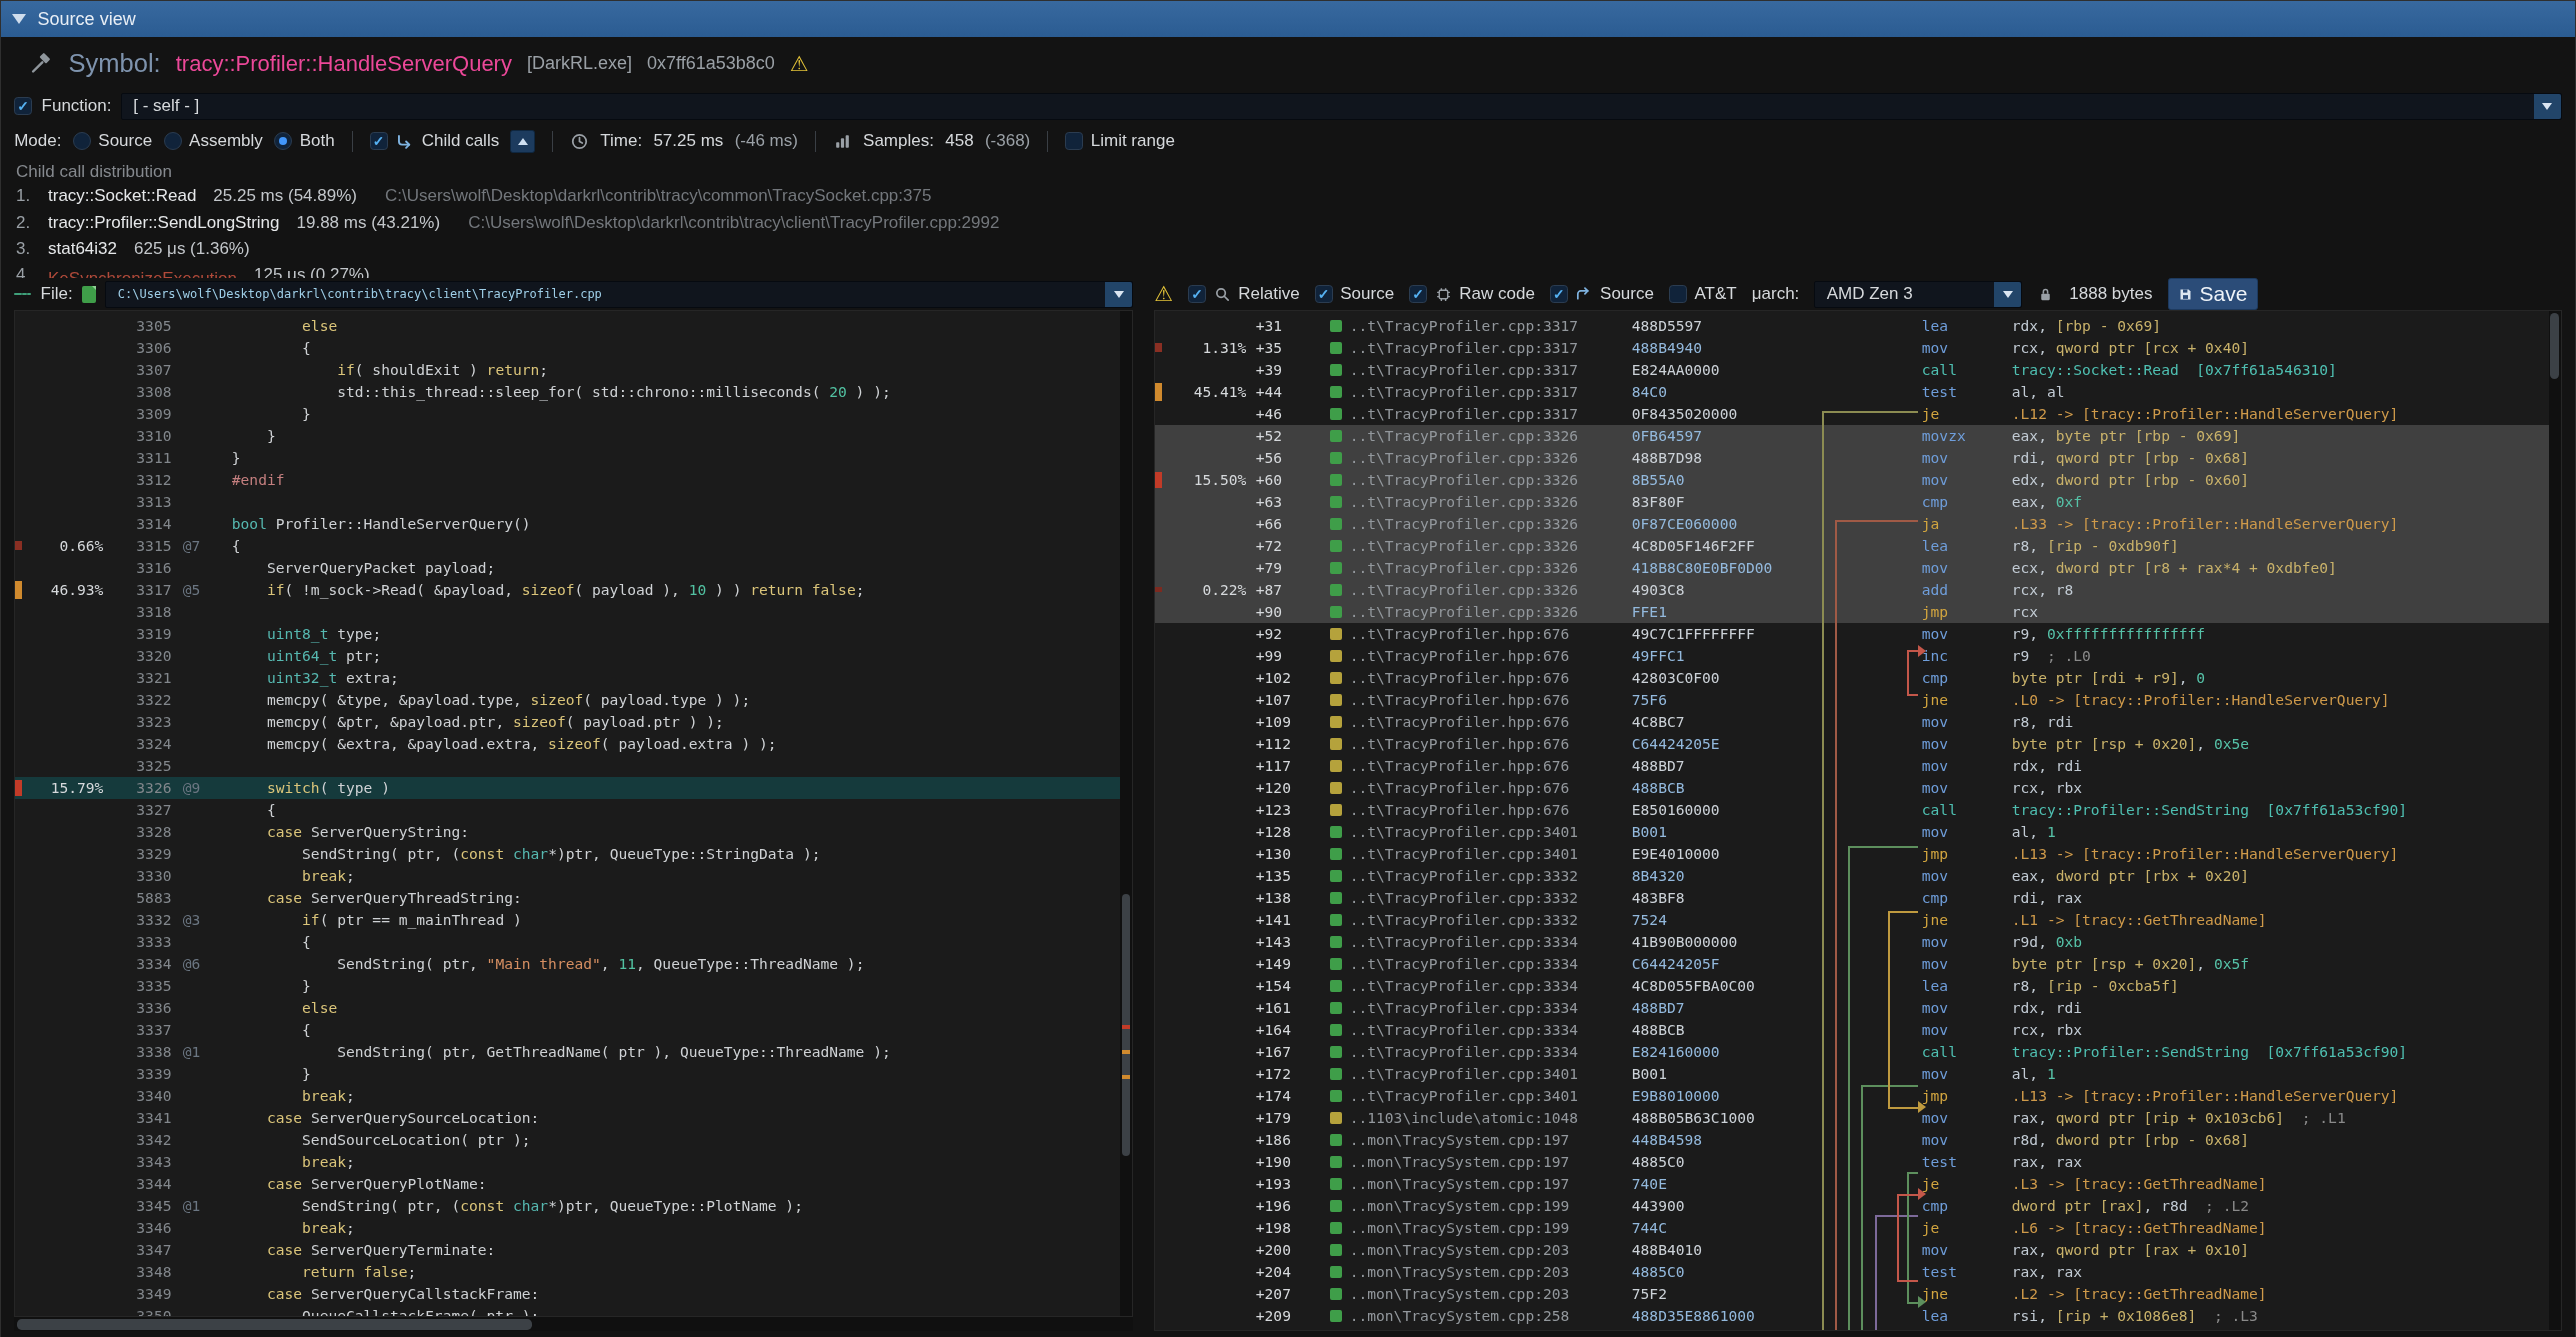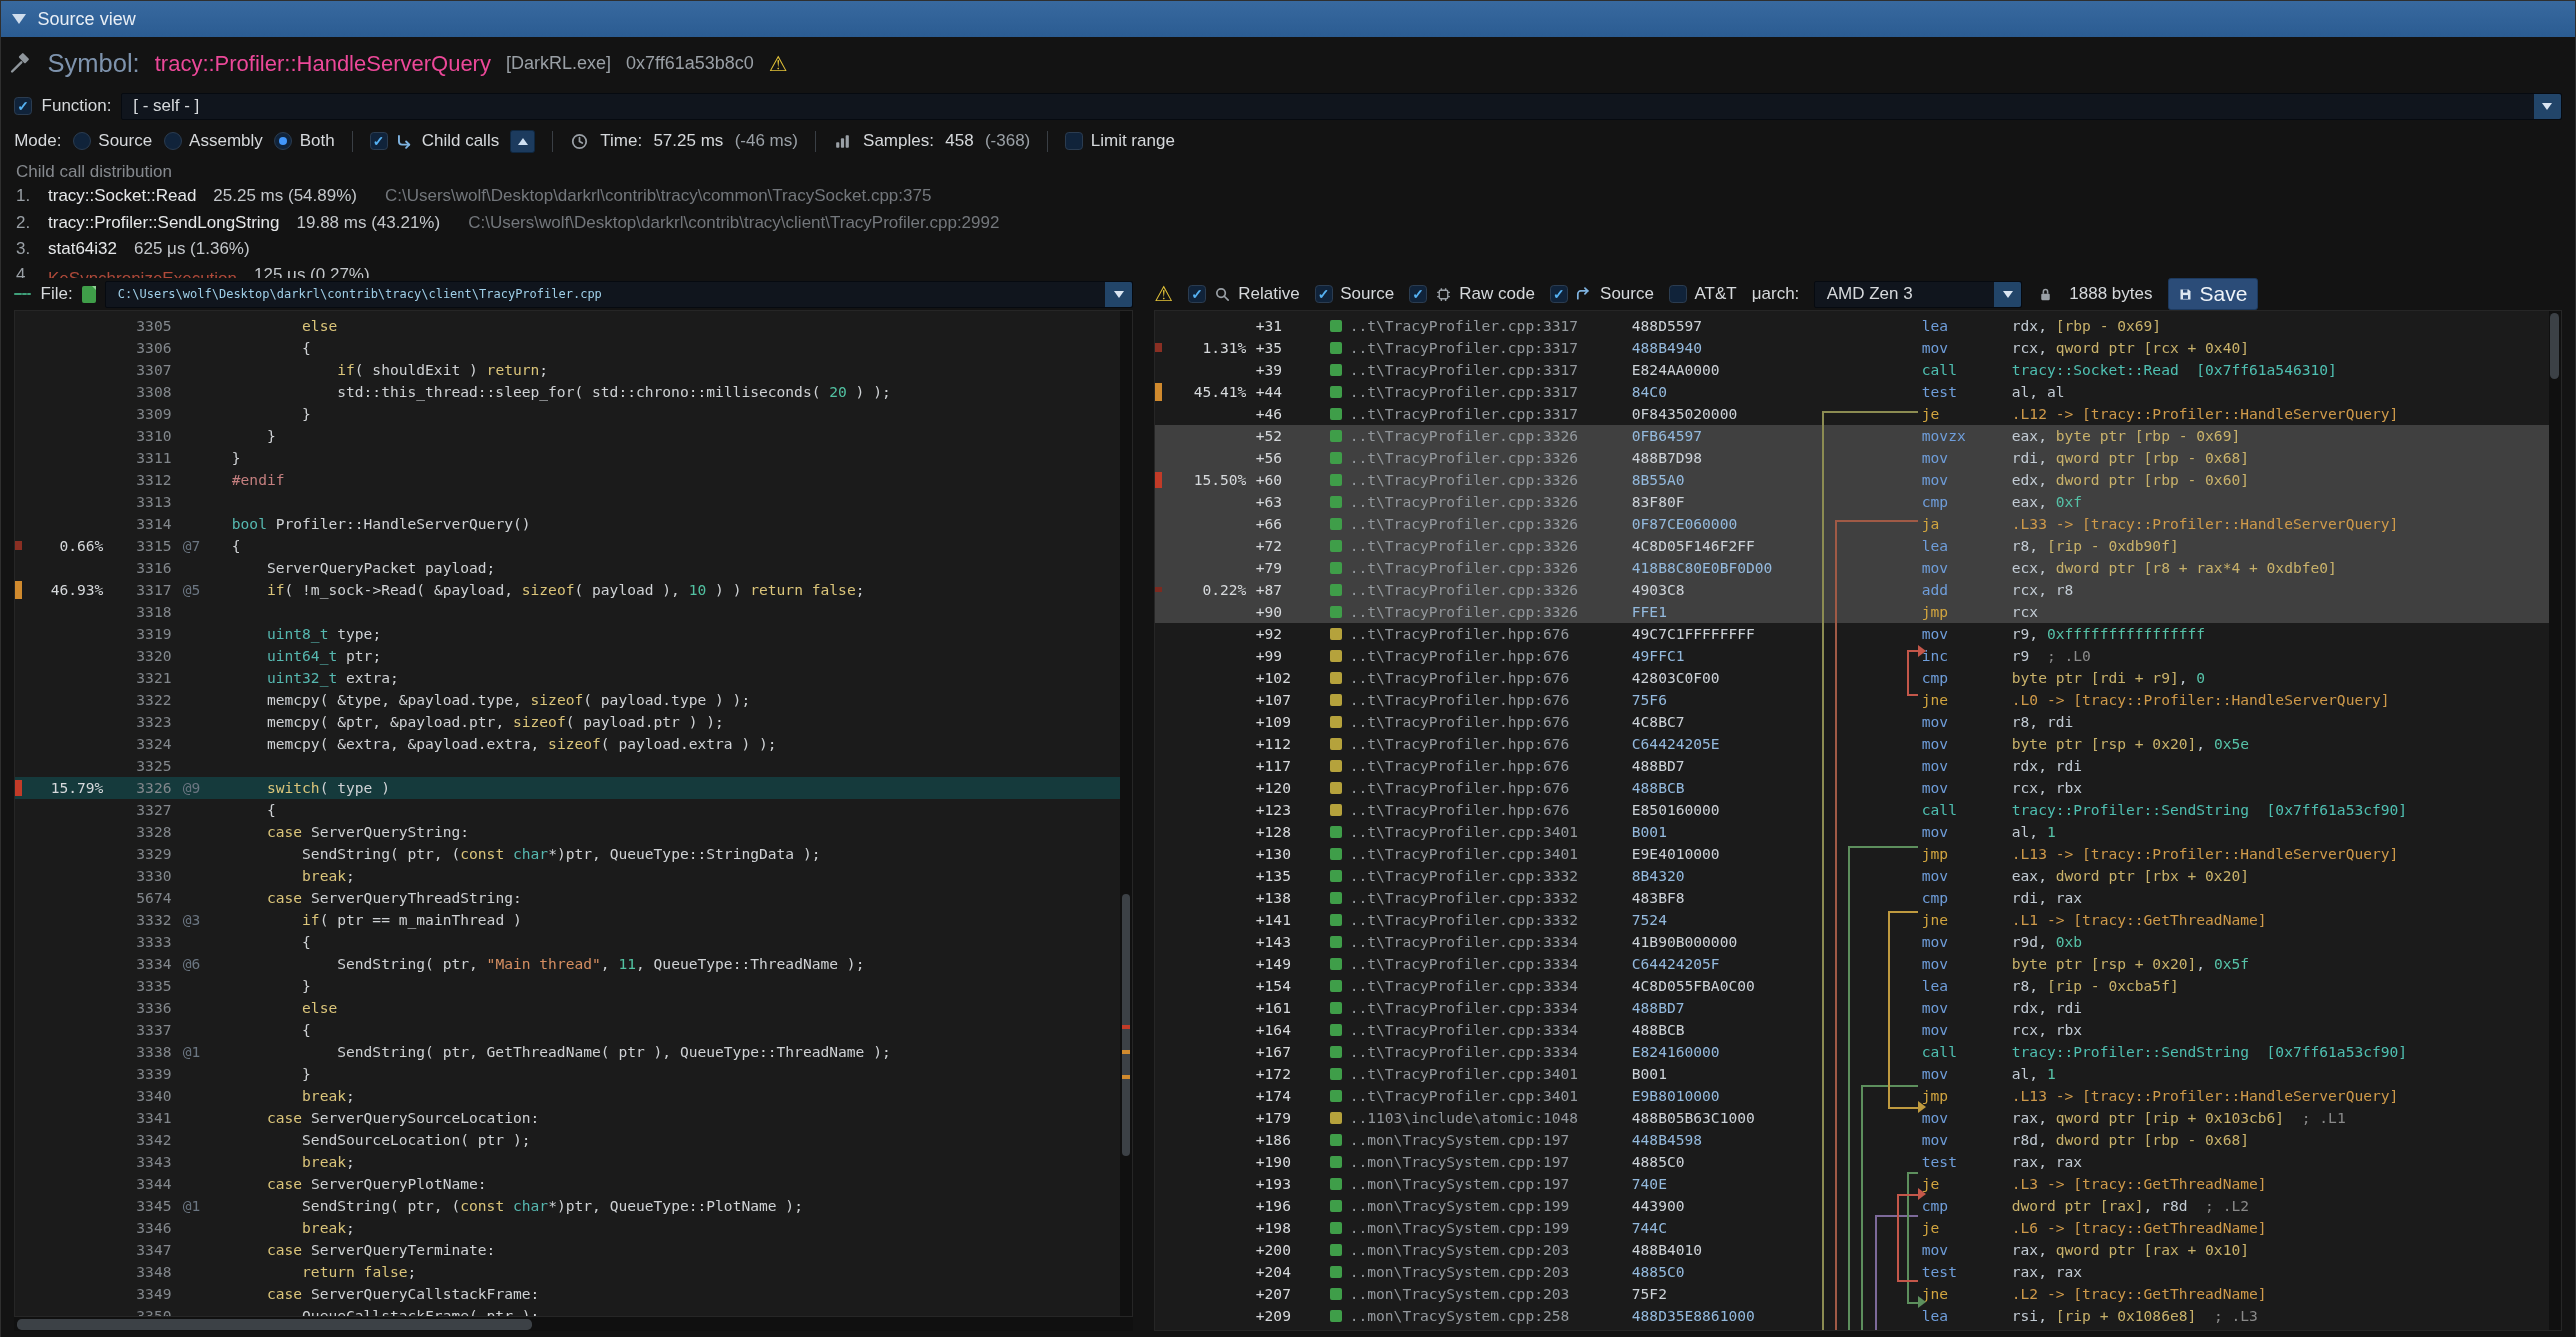--- a/index.html
+++ b/index.html
@@ -1,20 +1,20 @@
 <!DOCTYPE html>
 <html style="font-size:15px"><head>
 <meta charset="utf-8">
 <style>
   *{margin:0;padding:0;box-sizing:border-box;}
   html,body{background:#070707;}
   .window{position:relative;width:2576px;height:1338px;background:#131313;font-family:"Liberation Sans",sans-serif;color:#d6d9dc;overflow:hidden;border:0.9px solid #2f2f2f;}
   .titlebar{height:36px;background:linear-gradient(#38699f,#2b5c92);display:flex;align-items:center;gap:11.3px;padding:0 11.3px;font-size:18px;color:#e8eef5;}
   .tri-down{width:0;height:0;border-left:7.6px solid transparent;border-right:7.6px solid transparent;border-top:10.4px solid #cfdded;}
-  .symbol-row{height:53px;display:flex;align-items:center;gap:15px;padding:0 7px;}
+  .symbol-row{height:53px;display:flex;align-items:center;gap:15px;padding:0 28px;}
   .sym-label{font-size:25.5px;color:#7e93ad;}
   .sym-name{font-size:22px;color:#ec4899;text-align:center;}
   .sym-mod,.sym-addr{font-size:18px;color:#9aa0a6;}
   .warn{color:#e2c238;font-size:21px;}
   .function-row{height:32px;display:flex;align-items:center;gap:9.4px;padding:0 13.2px;font-size:17px;}
   .mode-row{height:38px;display:flex;align-items:center;gap:11.3px;padding:0 13.2px;font-size:17px;}
   .combo{background:#10151d;border:0.9px solid #060a10;border-radius:1.9px;height:27px;display:flex;align-items:center;position:relative;}
   .combo .val{padding:0 11.3px;flex:1;white-space:nowrap;overflow:hidden;}
   .combo .arrowbox{width:27px;align-self:stretch;background:#224569;display:flex;align-items:center;justify-content:center;border-radius:0 1.9px 1.9px 0;}
   .arrow-tri{width:0;height:0;border-left:5.7px solid transparent;border-right:5.7px solid transparent;border-top:7.6px solid #dbe6f2;}
@@ -239,21 +239,21 @@
             <div class="src-row mono"><span class="sbar"></span><span class="spct"></span><span class="snum">3321</span><span class="ssym"></span><span class="scode">    <span class="tk-t">uint32_t</span><span class="tk-d"> extra;</span></span></div>
             <div class="src-row mono"><span class="sbar"></span><span class="spct"></span><span class="snum">3322</span><span class="ssym"></span><span class="scode">    <span class="tk-d">memcpy( &amp;type, &amp;payload.type, </span><span class="tk-k">sizeof</span><span class="tk-d">( payload.type ) );</span></span></div>
             <div class="src-row mono"><span class="sbar"></span><span class="spct"></span><span class="snum">3323</span><span class="ssym"></span><span class="scode">    <span class="tk-d">memcpy( &amp;ptr, &amp;payload.ptr, </span><span class="tk-k">sizeof</span><span class="tk-d">( payload.ptr ) );</span></span></div>
             <div class="src-row mono"><span class="sbar"></span><span class="spct"></span><span class="snum">3324</span><span class="ssym"></span><span class="scode">    <span class="tk-d">memcpy( &amp;extra, &amp;payload.extra, </span><span class="tk-k">sizeof</span><span class="tk-d">( payload.extra ) );</span></span></div>
             <div class="src-row mono"><span class="sbar"></span><span class="spct"></span><span class="snum">3325</span><span class="ssym"></span><span class="scode"></span></div>
             <div class="src-row mono hl"><span class="sbar bar-red"></span><span class="spct">15.79%</span><span class="snum">3326</span><span class="ssym">@9</span><span class="scode">    <span class="tk-k">switch</span><span class="tk-d">( type )</span></span></div>
             <div class="src-row mono"><span class="sbar"></span><span class="spct"></span><span class="snum">3327</span><span class="ssym"></span><span class="scode">    <span class="tk-d">{</span></span></div>
             <div class="src-row mono"><span class="sbar"></span><span class="spct"></span><span class="snum">3328</span><span class="ssym"></span><span class="scode">    <span class="tk-k">case</span><span class="tk-d"> ServerQueryString:</span></span></div>
             <div class="src-row mono"><span class="sbar"></span><span class="spct"></span><span class="snum">3329</span><span class="ssym"></span><span class="scode">        <span class="tk-d">SendString( ptr, (</span><span class="tk-k">const</span><span class="tk-d"> </span><span class="tk-t">char</span><span class="tk-d">*)ptr, QueueType::StringData );</span></span></div>
             <div class="src-row mono"><span class="sbar"></span><span class="spct"></span><span class="snum">3330</span><span class="ssym"></span><span class="scode">        <span class="tk-k">break</span><span class="tk-d">;</span></span></div>
-            <div class="src-row mono"><span class="sbar"></span><span class="spct"></span><span class="snum">5674</span><span class="ssym"></span><span class="scode">    <span class="tk-k">case</span><span class="tk-d"> ServerQueryThreadString:</span></span></div>
+            <div class="src-row mono"><span class="sbar"></span><span class="spct"></span><span class="snum">5883</span><span class="ssym"></span><span class="scode">    <span class="tk-k">case</span><span class="tk-d"> ServerQueryThreadString:</span></span></div>
             <div class="src-row mono"><span class="sbar"></span><span class="spct"></span><span class="snum">3332</span><span class="ssym">@3</span><span class="scode">        <span class="tk-k">if</span><span class="tk-d">( ptr == m_mainThread )</span></span></div>
             <div class="src-row mono"><span class="sbar"></span><span class="spct"></span><span class="snum">3333</span><span class="ssym"></span><span class="scode">        <span class="tk-d">{</span></span></div>
             <div class="src-row mono"><span class="sbar"></span><span class="spct"></span><span class="snum">3334</span><span class="ssym">@6</span><span class="scode">            <span class="tk-d">SendString( ptr, </span><span class="tk-s">"Main thread"</span><span class="tk-d">, </span><span class="tk-n">11</span><span class="tk-d">, QueueType::ThreadName );</span></span></div>
             <div class="src-row mono"><span class="sbar"></span><span class="spct"></span><span class="snum">3335</span><span class="ssym"></span><span class="scode">        <span class="tk-d">}</span></span></div>
             <div class="src-row mono"><span class="sbar"></span><span class="spct"></span><span class="snum">3336</span><span class="ssym"></span><span class="scode">        <span class="tk-k">else</span></span></div>
             <div class="src-row mono"><span class="sbar"></span><span class="spct"></span><span class="snum">3337</span><span class="ssym"></span><span class="scode">        <span class="tk-d">{</span></span></div>
             <div class="src-row mono"><span class="sbar"></span><span class="spct"></span><span class="snum">3338</span><span class="ssym">@1</span><span class="scode">            <span class="tk-d">SendString( ptr, GetThreadName( ptr ), QueueType::ThreadName );</span></span></div>
             <div class="src-row mono"><span class="sbar"></span><span class="spct"></span><span class="snum">3339</span><span class="ssym"></span><span class="scode">        <span class="tk-d">}</span></span></div>
             <div class="src-row mono"><span class="sbar"></span><span class="spct"></span><span class="snum">3340</span><span class="ssym"></span><span class="scode">        <span class="tk-k">break</span><span class="tk-d">;</span></span></div>
             <div class="src-row mono"><span class="sbar"></span><span class="spct"></span><span class="snum">3341</span><span class="ssym"></span><span class="scode">    <span class="tk-k">case</span><span class="tk-d"> ServerQuerySourceLocation:</span></span></div>

